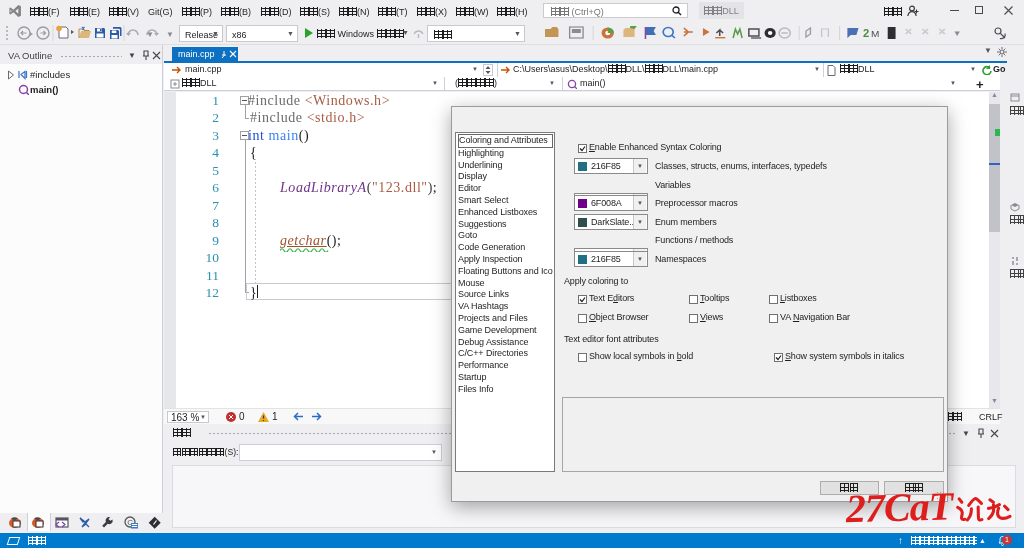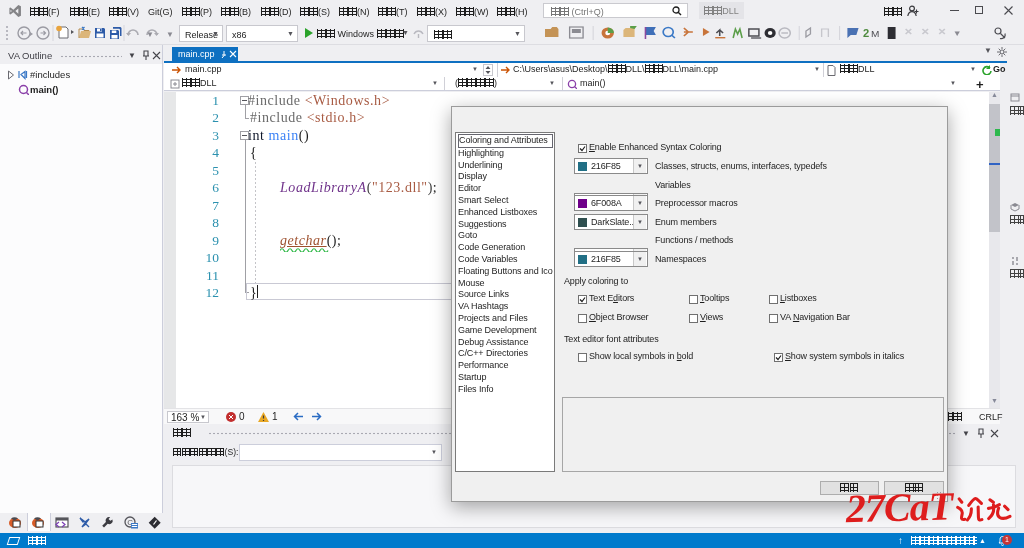--- a/index.html
+++ b/index.html
@@ -319,21 +319,21 @@
     <div class="abs" style="left:81px;top:48px;width:1px;height:153px;background:#A0A0A5"></div>
     <div class="abs" style="left:81px;top:200px;width:4px;height:1px;background:#A0A0A5"></div>
     <div class="abs" style="left:91px;top:70px;width:1px;height:122px;background-image:linear-gradient(#C4C4C8 50%,transparent 50%);background-size:1px 4px"></div>
 
     <div class="abs" style="left:82px;top:191px;width:367px;height:17px;border:1px solid #C9C9D4"></div>
     <div class="abs" style="left:93px;top:193px;width:1px;height:13px;background:#1E1E1E"></div>
 
     <div class="abs" id="codetext" style="left:0;top:0;font:14px 'Liberation Serif',serif;line-height:17.45px;color:#1E1E1E;letter-spacing:.55px">
       <div class="abs" style="left:84px;top:0px"><span style="color:#6A6A6A">#include</span> <span style="color:#A85B43">&lt;Windows.h&gt;</span></div>
       <div class="abs" style="left:86px;top:17px"><span style="color:#6A6A6A">#include</span> <span style="color:#A85B43">&lt;stdio.h&gt;</span></div>
-      <div class="abs" style="left:84px;top:35px"><span style="color:#0f172a">int</span> <span style="color:#3b82f6">main</span>()</div>
+      <div class="abs" style="left:84px;top:35px"><span style="color:#1d4ed8">int</span> <span style="color:#3b82f6">main</span>()</div>
       <div class="abs" style="left:86px;top:52px">{</div>
       <div class="abs" style="left:116px;top:87px"><i style="color:#6F328A">LoadLibraryA</i><span style="color:#444">(</span><span style="color:#A85B43">"123.dll"</span><span style="color:#444">)</span>;</div>
       <div class="abs" style="left:116px;top:140px"><i style="color:#9E512F;text-decoration:underline">getchar</i>();</div>
       <div class="abs" style="left:86px;top:192px">}</div>
     </div>
     <svg class="abs" style="left:116px;top:155px" width="50" height="5" viewBox="0 0 50 5">
         <path d="M0 3.5q2-3.5 4 0t4 0t4 0t4 0t4 0t4 0t4 0t4 0t4 0t4 0t4 0t4 0" fill="none" stroke="#2FB847" stroke-width="1.2"></path>
       </svg>
   </div>
 
@@ -416,21 +416,21 @@
     <div style="border:1px solid #66666F;margin-right:1px">Coloring and Attributes</div>
     <div>Highlighting</div>
       <div>Underlining</div>
       <div>Display</div>
       <div>Editor</div>
       <div>Smart Select</div>
       <div>Enhanced Listboxes</div>
       <div>Suggestions</div>
       <div>Goto</div>
       <div>Code Generation</div>
-      <div>Code Variables</div>
+      <div>Apply Inspection</div>
       <div>Floating Buttons and Ico</div>
       <div>Mouse</div>
       <div>Source Links</div>
       <div>VA Hashtags</div>
       <div>Projects and Files</div>
       <div>Game Development</div>
       <div>Debug Assistance</div>
       <div>C/C++ Directories</div>
       <div>Performance</div>
       <div>Startup</div>

